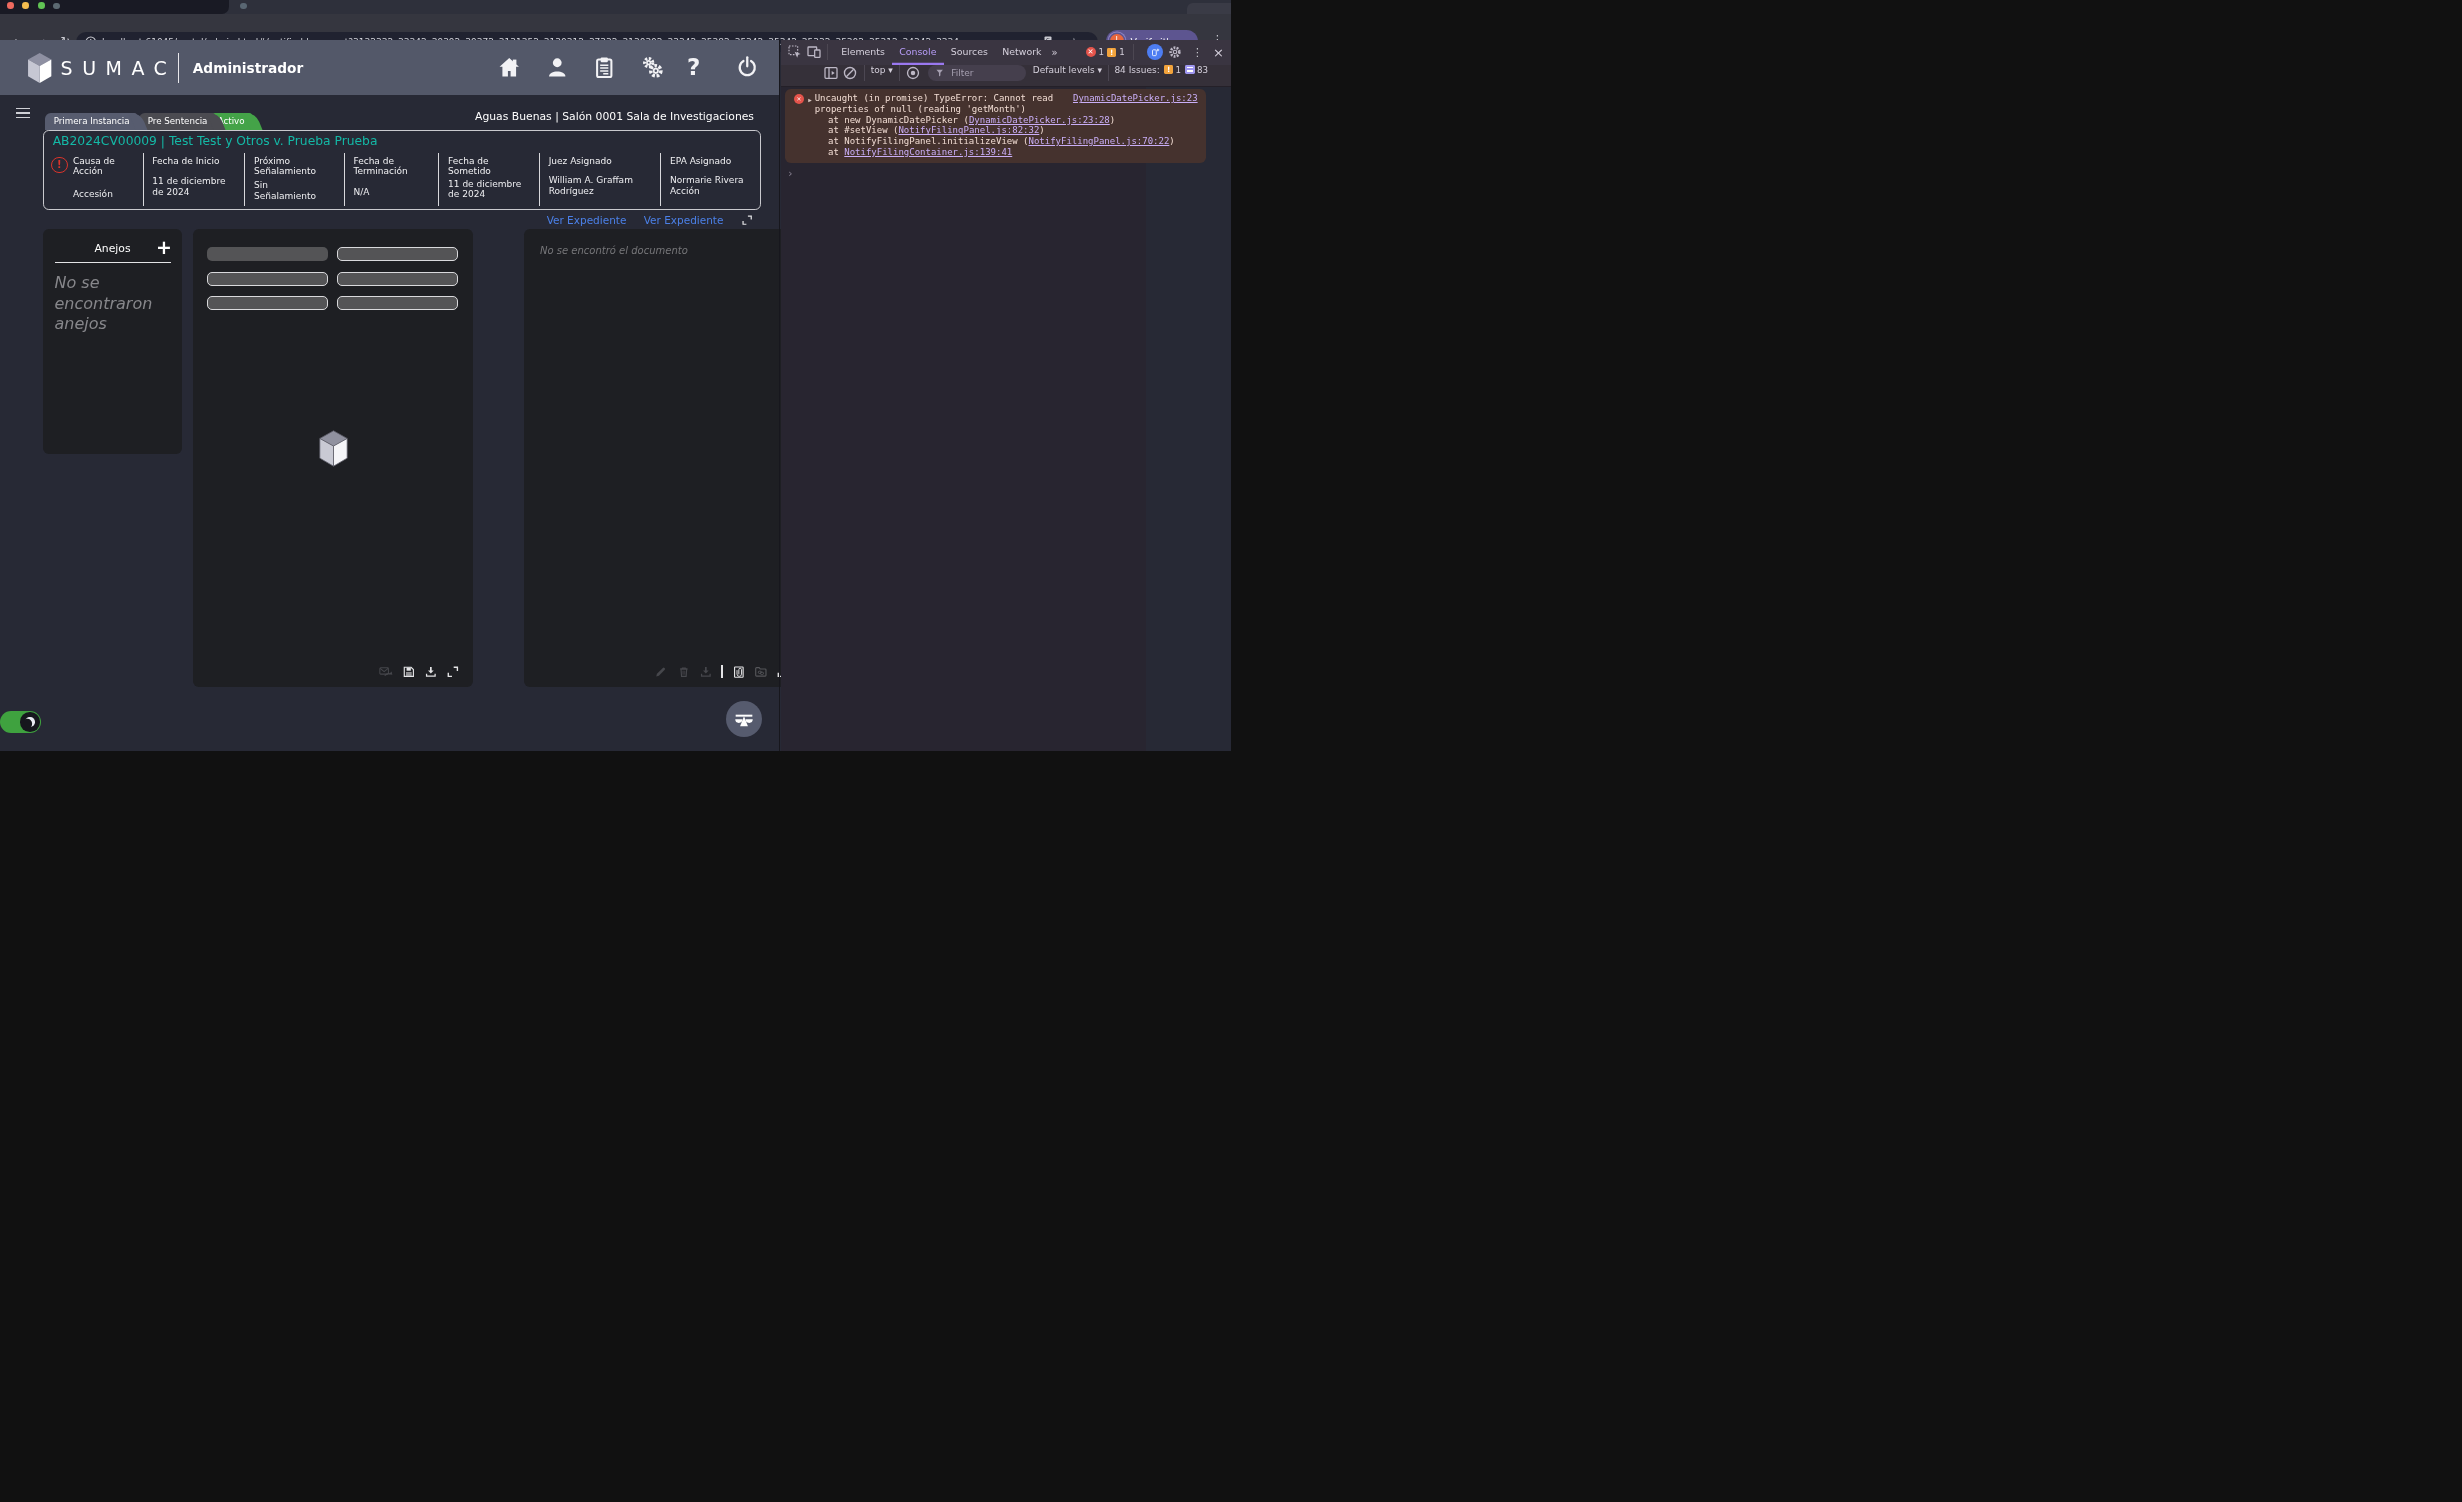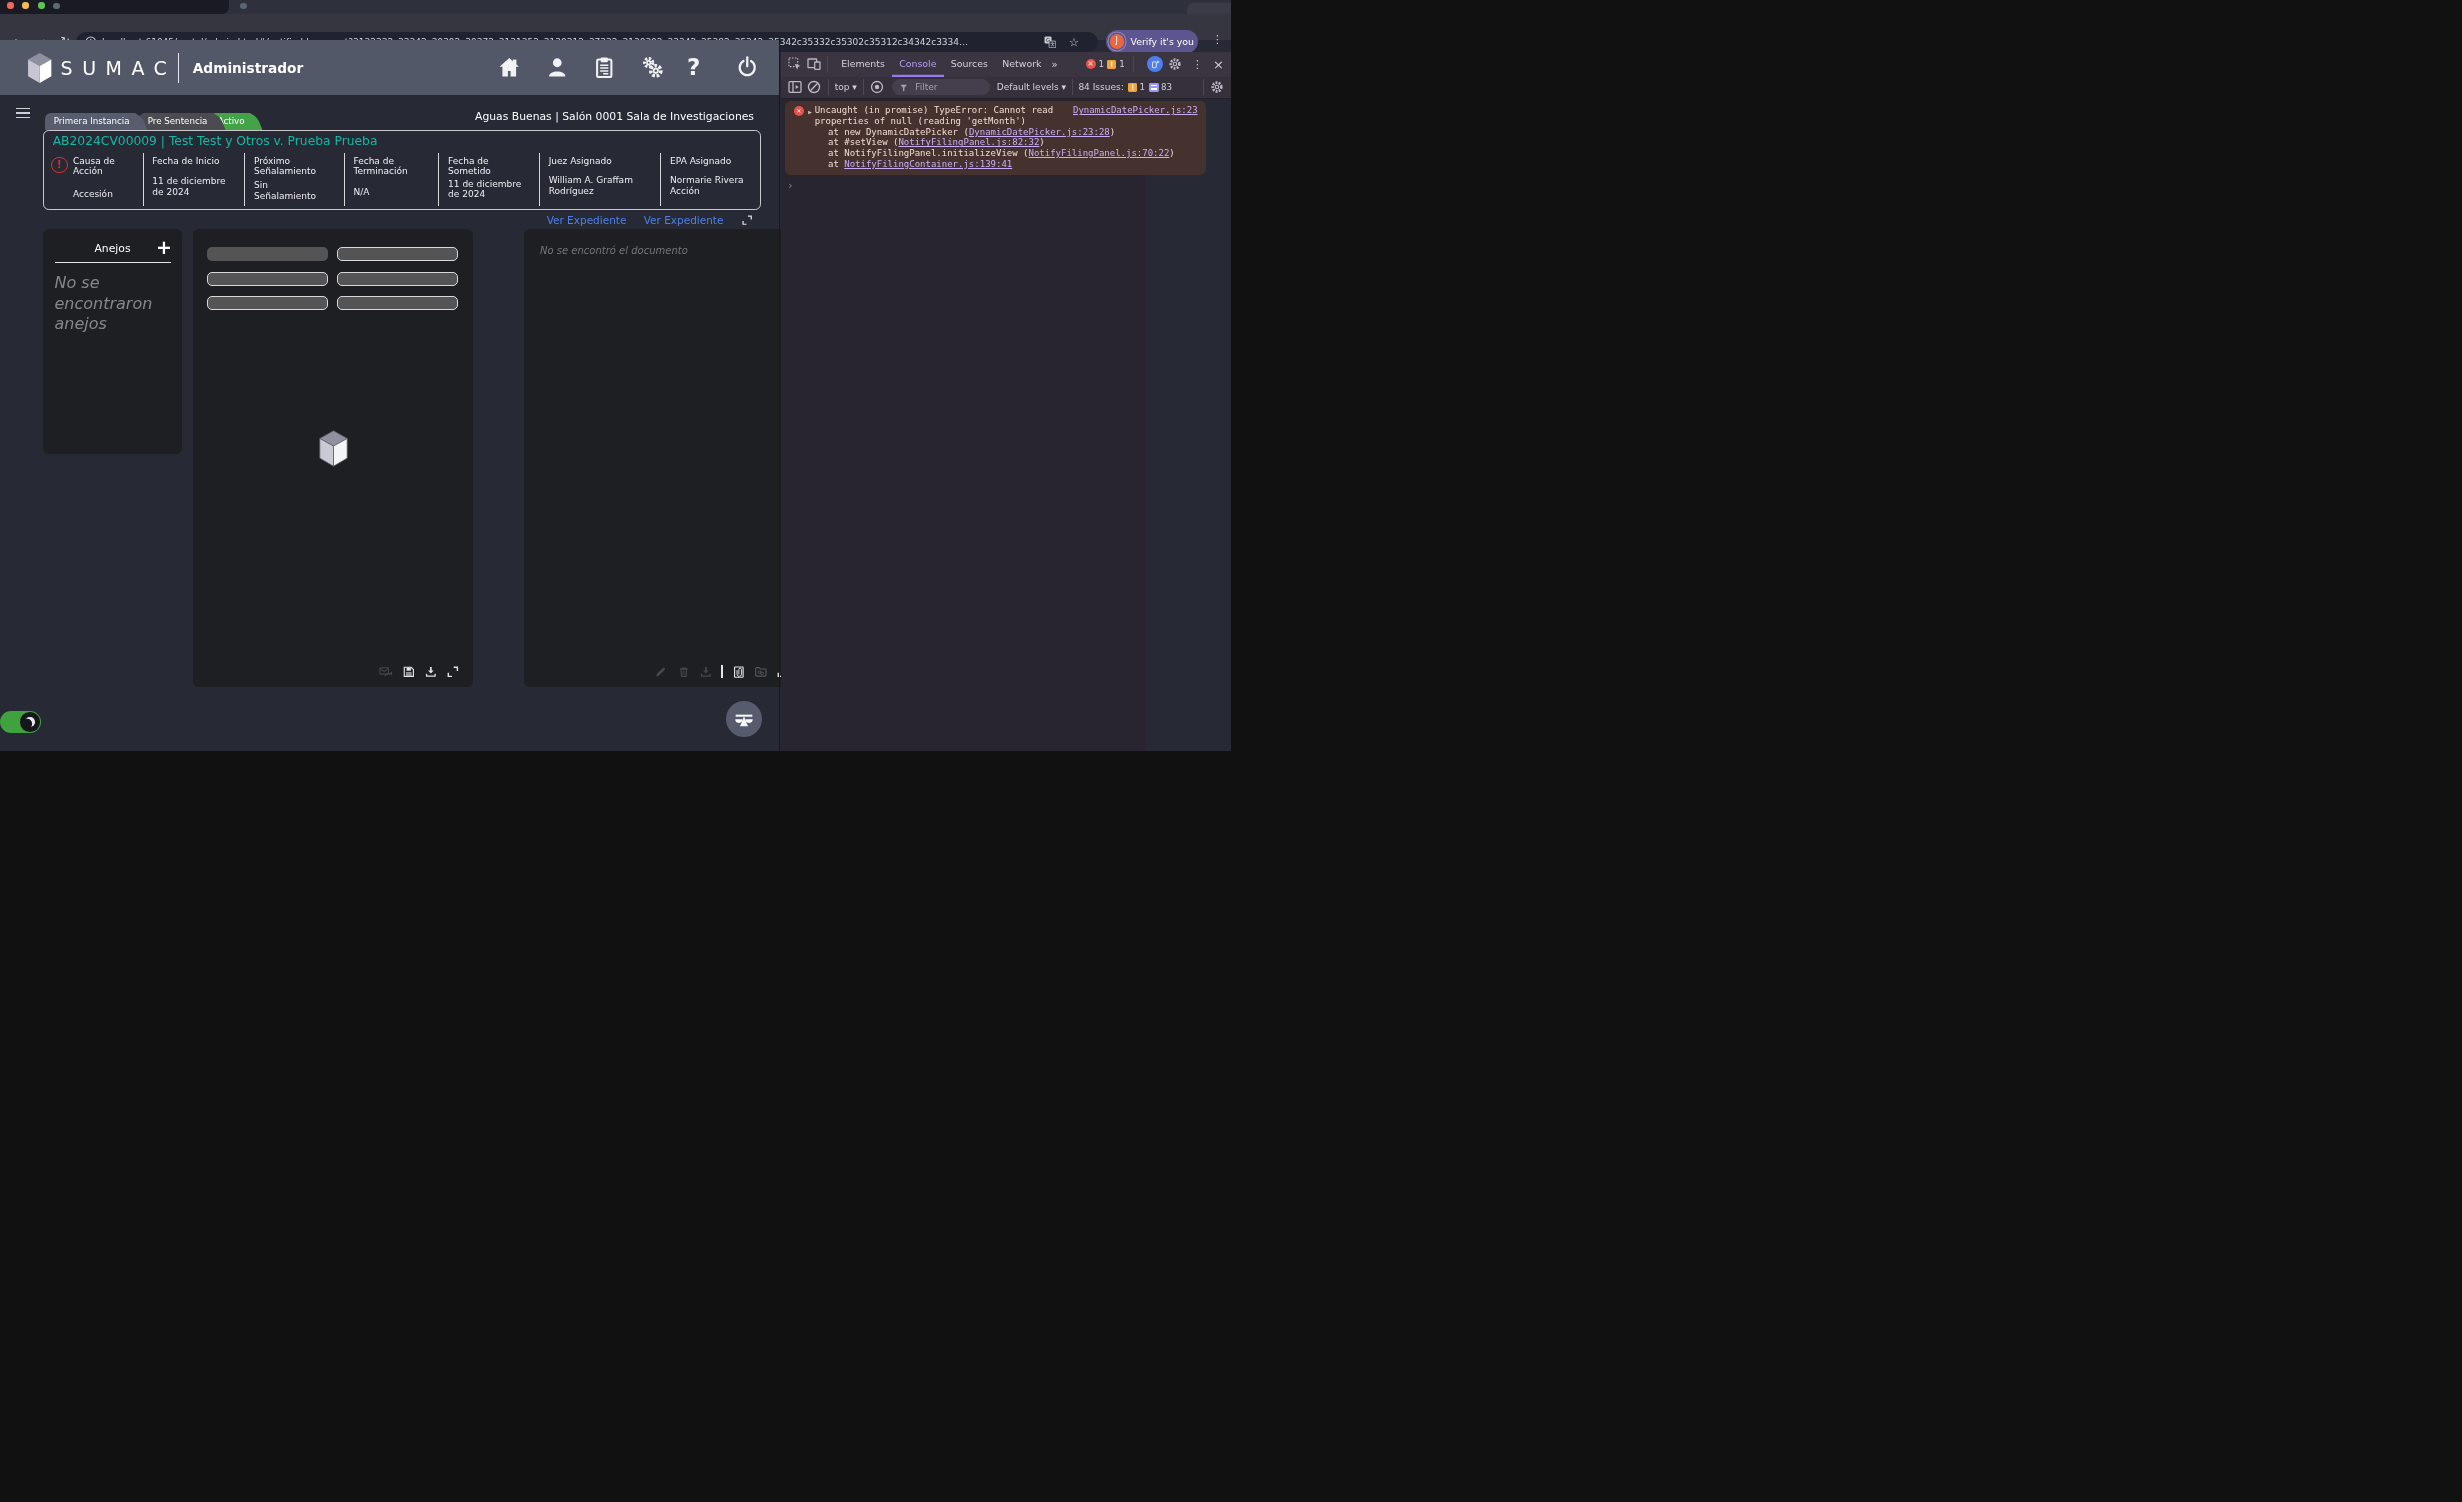--- a/index.html
+++ b/index.html
@@ -77,24 +77,24 @@
   .view-empty{position:absolute;left:16px;top:16px;font-style:italic;color:#767679;font-size:10px;}
 
   .toggle{left:0px;top:711px;width:41px;height:22.4px;background:#3fa23f;border-radius:11.5px;}
   .knob{position:absolute;right:1.4px;top:1.4px;width:19.5px;height:19.5px;border-radius:50%;background:#16171d;}
   .moon{position:absolute;right:5px;top:5px;width:9.4px;height:9.4px;border-radius:50%;
         box-shadow:inset -2.9px 1.8px 0 0 #e9ebf2;}
   .scales-btn{left:726px;top:701px;width:36px;height:36px;border-radius:50%;background:#565b6e;
               display:flex;align-items:center;justify-content:center;}
 
   
-  .dt{left:781px;top:52px;width:365px;height:711px;background:#282530;}
+  .dt{left:781px;top:40px;width:365px;height:711px;background:#282530;}
   .dt-sep{left:779px;top:40px;width:1.4px;height:711px;background:#17171d;}
   .dt-row1{position:absolute;left:0;top:0;width:450px;height:24.5px;background:#3a3541;display:flex;align-items:center;}
-  .dt-row2{position:absolute;left:0;top:24.5px;width:450px;height:21.7px;background:#353039;border-bottom:0.7px solid #242028;display:flex;align-items:center;}
+  .dt-row2{position:absolute;left:0;top:24.5px;width:450px;height:21.7px;background:#353039;border-bottom:0.7px solid #242028;display:flex;align-items:flex-start;padding-left:36px;}
   .dt-ic{width:16px;height:16px;color:#bdb8c6;margin-left:5.8px;flex:none;}
   .dt-vdiv{width:0.7px;height:16px;background:#4c4752;margin:0 5.8px;flex:none;}
   .dt-tab{font-size:9.4px;color:#d5d0dc;padding:0 7.2px;height:24.5px;line-height:24.5px;flex:none;}
   .dt-tab.active{color:#b79df8;box-shadow:inset 0 -2.2px 0 #9a78f0;}
   .dt-more{color:#d5d0dc;font-size:10px;padding:0 2.9px;}
   .badge-wrap{display:flex;align-items:center;gap:2.9px;margin-left:auto;flex:none;}
   .errball{width:10px;height:10px;border-radius:50%;background:#e5544b;color:#fff;font-size:7.2px;line-height:10px;text-align:center;}
   .warnsq{width:9.4px;height:9.4px;border-radius:1.4px;background:#f2a33c;color:#fff;font-size:7.2px;font-weight:bold;line-height:9.4px;text-align:center;}
   .docsq{width:9.4px;height:9.4px;border-radius:1.4px;background:#9e96ef;}
   .docsq i{display:block;height:1.4px;background:#fff;margin:2.2px 1.4px 0 1.4px;}

